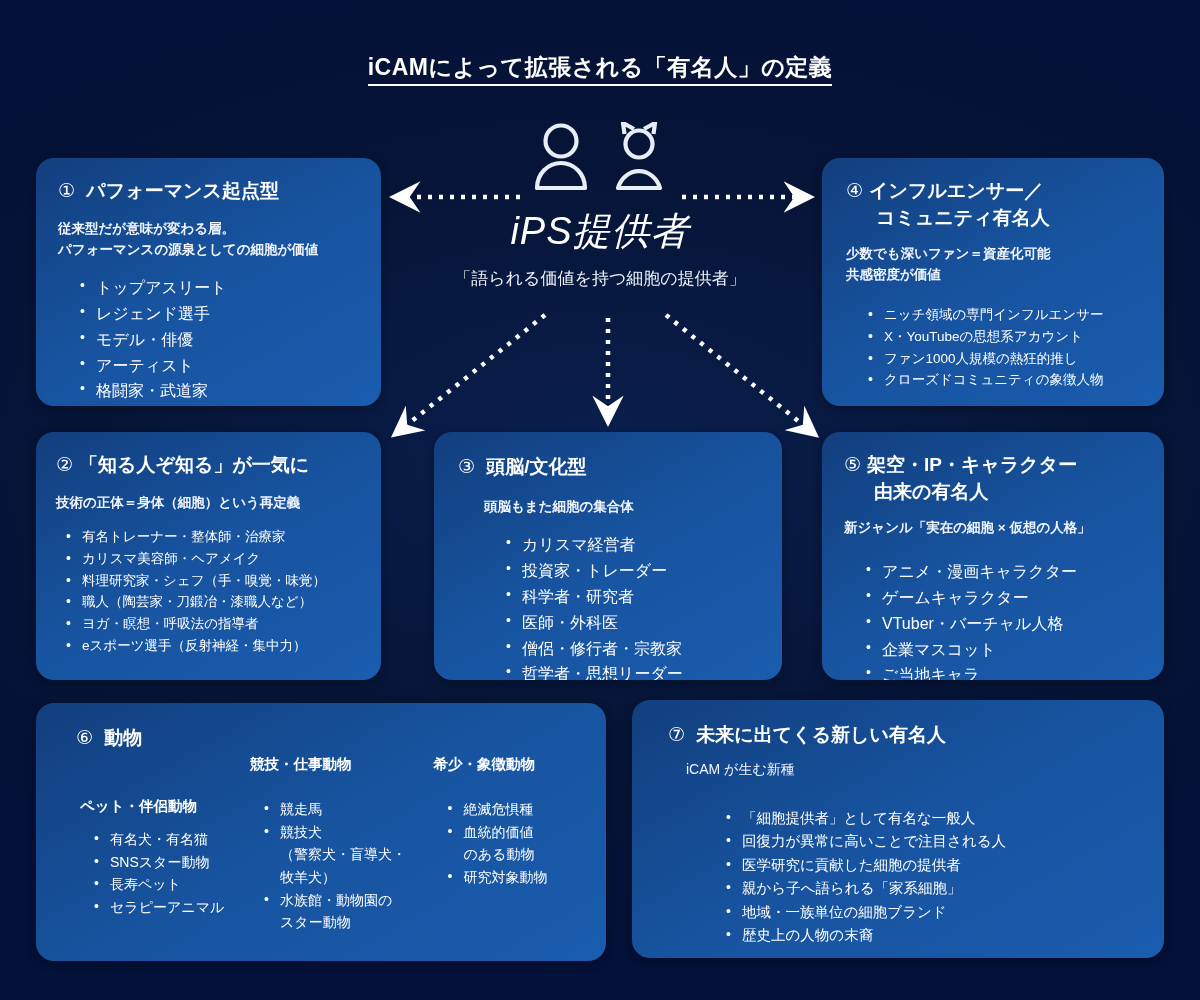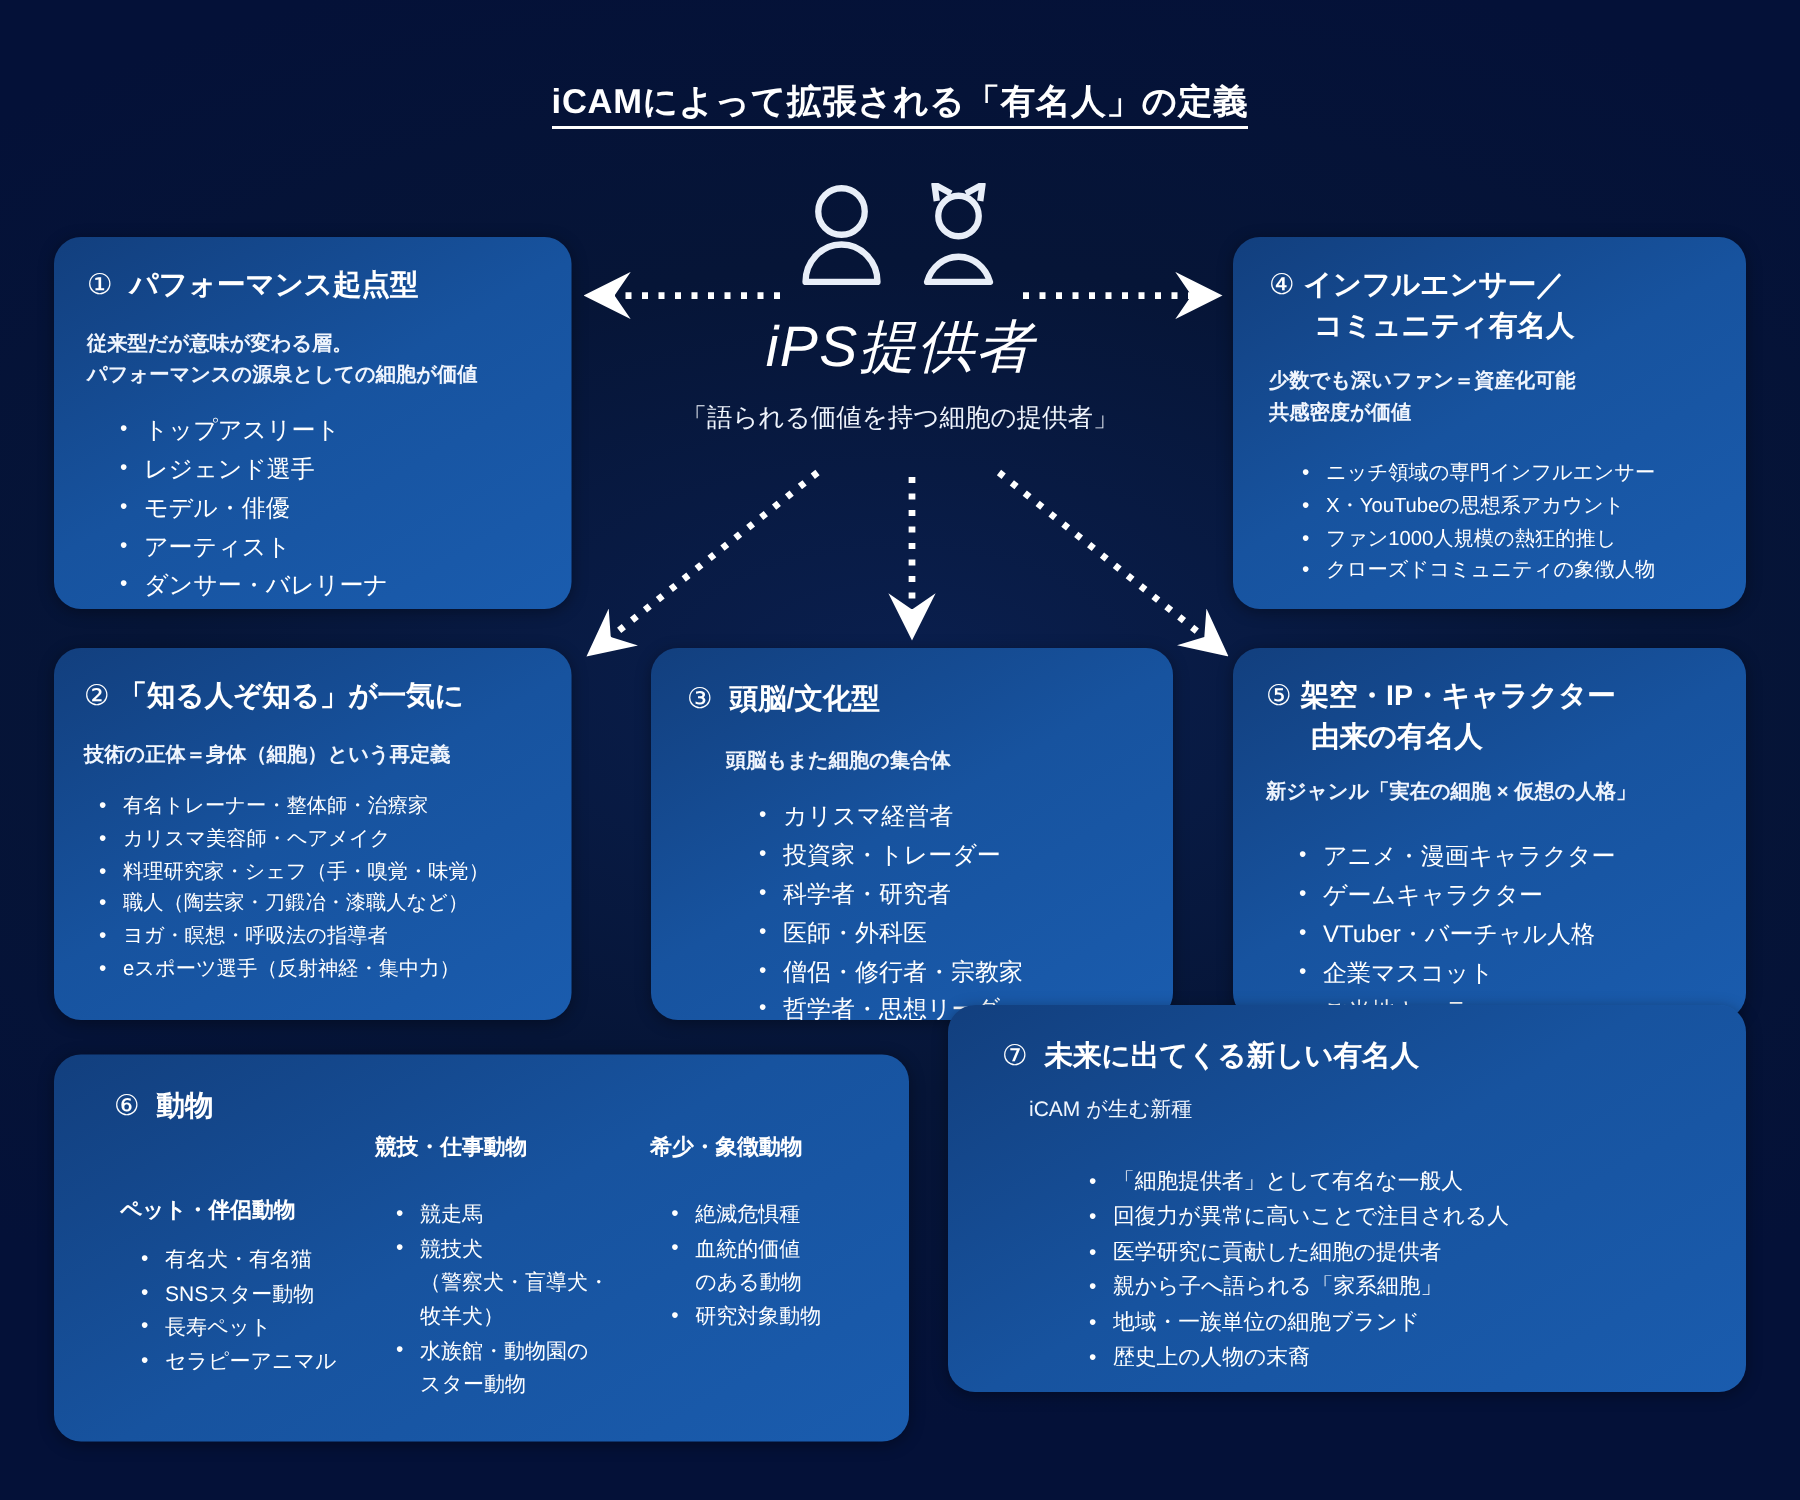--- a/index.html
+++ b/index.html
@@ -111,21 +111,21 @@
   #card6 .col { }
   #card6 .col1 { width:196px; padding-top:72px; padding-left:22px; }
   #card6 .col2 { width:190px; padding-top:30px; padding-left:4px; }
   #card6 .col3 { width:168px; padding-top:30px; padding-left:6px; }
   #card6 .col-head { font-size:14.5px; font-weight:bold; color:#ffffff; margin-bottom:24px; }
   #card6 .col1 .col-head { margin-bottom:12px; }
   #card6 ul.bullets { margin-left:14px; }
   #card6 .col1 ul.bullets { margin-left:14px; }
   #card6 ul.bullets li { font-size:14px; }
 
-  #card7 { left:632px; top:670px; width:532px; height:258px; padding:22px 22px 0 36px; }
+  #card7 { left:632px; top:700px; width:532px; height:258px; padding:22px 22px 0 36px; }
   #card7 .card-title { margin-bottom:10px; }
   #card7 .card-lead  { margin-bottom:26px; margin-left:18px; font-weight:normal; font-size:14px; }
   #card7 ul.bullets  { margin-left:58px; }
   #card7 ul.bullets li { font-size:14.5px; }
 </style>
 </head>
 <body>
 
 <div id="title">
   <span class="u">iCAMによって拡張される「有名人」の定義</span>
@@ -183,21 +183,20 @@
   </div>
   <div class="card-lead">
     <div>従来型だが意味が変わる層。</div>
     <div>パフォーマンスの源泉としての細胞が価値</div>
   </div>
   <ul class="bullets">
     <li>トップアスリート</li>
     <li>レジェンド選手</li>
     <li>モデル・俳優</li>
     <li>アーティスト</li>
-    <li>ダンサー・バレリーナ</li>
     <li>格闘家・武道家</li>
   </ul>
 </div>
 
 <div class="card" id="card4">
   <div class="card-title">
     <div><span class="num">④</span><span>インフルエンサー／</span></div>
     <div style="margin-left:30px;">コミュニティ有名人</div>
   </div>
   <div class="card-lead">

